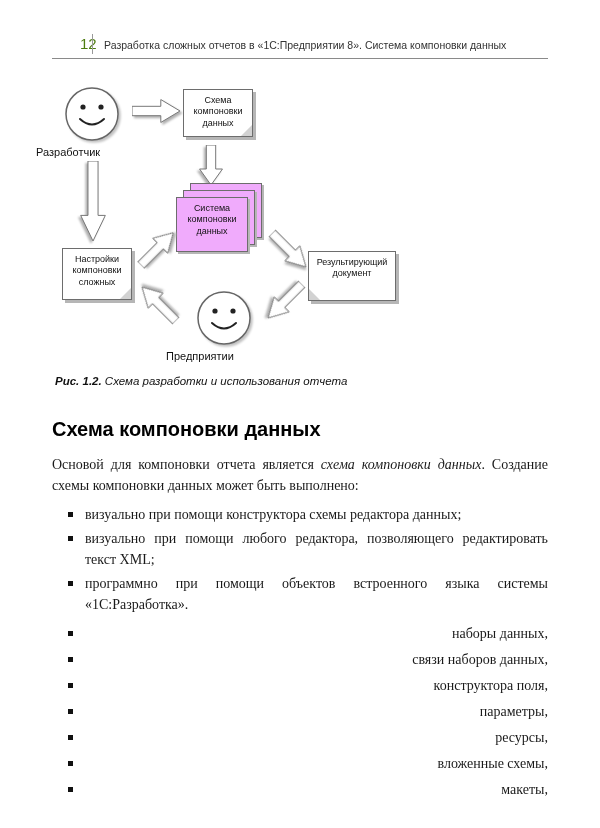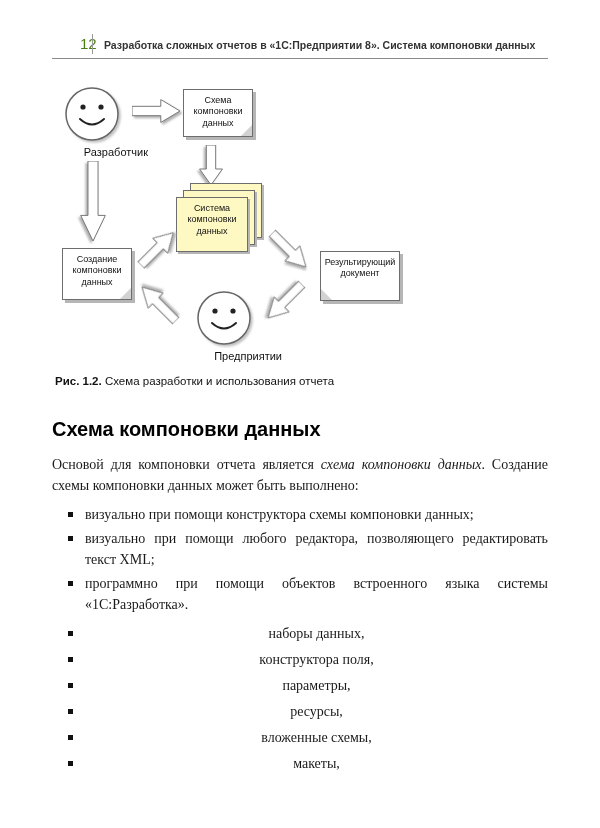--- a/index.html
+++ b/index.html
@@ -4,61 +4,61 @@
 <style>
   html,body{margin:0;padding:0;background:#fff;}
   .page{position:relative;width:600px;height:828px;background:#ffffff;overflow:hidden;
         font-family:"Liberation Serif",serif;color:#1a1a1a;}
 
   
   .runhead{position:absolute;top:34px;left:52px;right:52px;height:24px;
            border-bottom:1px solid #8a8a8a;font-family:"Liberation Sans",sans-serif;}
   .pageno{position:absolute;left:4px;top:1px;font-size:15px;color:#4d7c0f;margin-left:24px;}
   .runhead .vsep{position:absolute;left:40px;top:0;width:1px;height:20px;background:#999;}
-  .runtitle{position:absolute;left:52px;top:5px;font-size:10.5px;color:#333;white-space:nowrap;font-weight:bold;}
+  .runtitle{position:absolute;left:52px;top:5px;font-size:10.5px;color:#333;white-space:nowrap;}
 
   
   .figure{position:absolute;top:78px;left:0;width:600px;height:300px;
           font-family:"Liberation Sans",sans-serif;}
   .smiley{position:absolute;width:56px;height:56px;filter:drop-shadow(2px 2px 1px #c2c2c2);}
-  .face-label{position:absolute;font-size:11px;color:#111;text-align:right;}
+  .face-label{position:absolute;font-size:11px;color:#111;text-align:left;}
 
   .doc{position:absolute;background:#fff;border:1px solid #6d6d6d;
        box-shadow:3px 3px 0 #b6b6b6;box-sizing:border-box;
        font-size:9px;line-height:1.25;text-align:center;color:#111;}
   .doc .txt{display:block;padding-top:5px;}
   .doc::after{content:'';position:absolute;right:0;bottom:0;width:0;height:0;
        border-left:11px solid transparent;border-bottom:11px solid #d2d2d2;}
   .doc.fold-left::after{right:auto;left:0;
        border-left:none;border-right:11px solid transparent;border-bottom:11px solid #d2d2d2;}
 
   .stack{position:absolute;}
-  .sheet{position:absolute;width:72px;height:55px;background:#fef9c3;border:1px solid #6d6d6d;
+  .sheet{position:absolute;width:72px;height:55px;background:#f0abfc;border:1px solid #6d6d6d;
          box-shadow:2px 2px 0 #b6b6b6;box-sizing:border-box;}
   .sheet.front{font-size:9px;line-height:1.25;text-align:center;color:#111;}
   .sheet.front .txt{display:block;padding-top:5px;}
 
   .barrow{position:absolute;filter:drop-shadow(2px 2px 1px #b0b0b0);}
   .barrow svg{display:block;width:100%;height:100%;}
 
   
   .caption{position:absolute;top:374px;left:55px;width:470px;
-           font-family:"Liberation Sans",sans-serif;font-size:11.5px;line-height:1.35;color:#111;}
+           font-family:"Liberation Sans",sans-serif;font-size:11.5px;line-height:1.35;color:#111;font-style:italic;}
   .caption .cap2{margin-left:48px;}
   .capbold{font-weight:bold;}
 
   
   .h1{position:absolute;top:418px;left:52px;font-family:"Liberation Sans",sans-serif;
       font-weight:bold;font-size:20px;color:#000;}
   .bodytext{position:absolute;top:454px;left:52px;width:496px;font-size:14px;line-height:1.5;}
   .para{text-align:justify;margin:0 0 8px 0;}
   .em{font-style:italic;}
   .blist{margin:0 0 8px 0;}
   .bitem{position:relative;padding-left:33px;text-align:justify;margin-bottom:3px;}
-  .blist2 .bitem{margin-bottom:5px;text-align:center;}
+  .blist2 .bitem{margin-bottom:5px;text-align:right;}
   .sq{position:absolute;left:16px;top:8px;width:5px;height:5px;background:#111;}
 </style>
 </head>
 <body>
 
 <div class="page">
 
   <div class="runhead">
     <span class="pageno">12</span>
     <span class="vsep"></span>
@@ -101,36 +101,36 @@
 
     <div class="stack" style="left:176px;top:105px;width:86px;height:69px;">
       <div class="sheet" style="left:14px;top:0;"></div>
       <div class="sheet" style="left:7px;top:7px;"></div>
       <div class="sheet front" style="left:0;top:14px;">
         <span class="txt">Система компоновки данных</span>
       </div>
     </div>
 
     <div class="doc" style="left:62px;top:170px;width:70px;height:52px;">
-      <span class="txt">Создание компоновки данных</span>
+      <span class="txt">Настройки компоновки сложных</span>
     </div>
 
     <div class="barrow" style="left:134px;top:159px;width:46px;height:24px;transform:rotate(-45deg);">
       <svg viewBox="0 0 100 50" preserveAspectRatio="none">
           <polygon points="0,16 60,16 60,3 100,25 60,47 60,34 0,34" fill="#fff" stroke="#777" vector-effect="non-scaling-stroke"></polygon>
         </svg>
     </div>
 
     <div class="barrow" style="left:265px;top:160px;width:48px;height:24px;transform:rotate(45deg);">
       <svg viewBox="0 0 100 50" preserveAspectRatio="none">
           <polygon points="0,16 60,16 60,3 100,25 60,47 60,34 0,34" fill="#fff" stroke="#777" vector-effect="non-scaling-stroke"></polygon>
         </svg>
     </div>
 
-    <div class="doc fold-left" style="left:320px;top:173px;width:80px;height:50px;">
+    <div class="doc fold-left" style="left:308px;top:173px;width:88px;height:50px;">
       <span class="txt">Результирующий документ</span>
     </div>
 
     <div class="barrow" style="left:261px;top:211px;width:48px;height:24px;transform:rotate(135deg);">
       <svg viewBox="0 0 100 50" preserveAspectRatio="none">
           <polygon points="0,16 60,16 60,3 100,25 60,47 60,34 0,34" fill="#fff" stroke="#777" vector-effect="non-scaling-stroke"></polygon>
         </svg>
     </div>
 
     <div class="barrow" style="left:135px;top:214px;width:48px;height:24px;transform:rotate(-135deg);">
@@ -155,29 +155,29 @@
     <div><span class="capbold">Рис. 1.2.</span><span> Схема разработки и использования отчета</span></div>
   </div>
 
   <div class="h1">Схема компоновки данных</div>
 
   <div class="bodytext">
 
     <p class="para"><span>Основой для компоновки отчета является </span><span class="em">схема компоновки данных</span><span>. Создание схемы компоновки данных может быть выполнено:</span></p>
 
     <div class="blist">
-      <div class="bitem"><span class="sq"></span><span>визуально при помощи конструктора схемы компоновки данных;</span></div>
+      <div class="bitem"><span class="sq"></span><span>визуально при помощи конструктора схемы редактора данных;</span></div>
       <div class="bitem"><span class="sq"></span><span>визуально при помощи любого редактора, позволяющего редактировать текст XML;</span></div>
       <div class="bitem"><span class="sq"></span><span>программно при помощи объектов встроенного языка системы «1С:Разработка».</span></div>
     </div>
 
 
     <div class="blist blist2">
       <div class="bitem"><span class="sq"></span><span>наборы данных,</span></div>
-      <div class="bitem"><span class="sq"></span></div>
+      <div class="bitem"><span class="sq"></span><span>связи наборов данных,</span></div>
       <div class="bitem"><span class="sq"></span><span>конструктора поля,</span></div>
       <div class="bitem"><span class="sq"></span><span>параметры,</span></div>
       <div class="bitem"><span class="sq"></span><span>ресурсы,</span></div>
       <div class="bitem"><span class="sq"></span><span>вложенные схемы,</span></div>
       <div class="bitem"><span class="sq"></span><span>макеты,</span></div>
 
     </div>
 
   </div>
 

